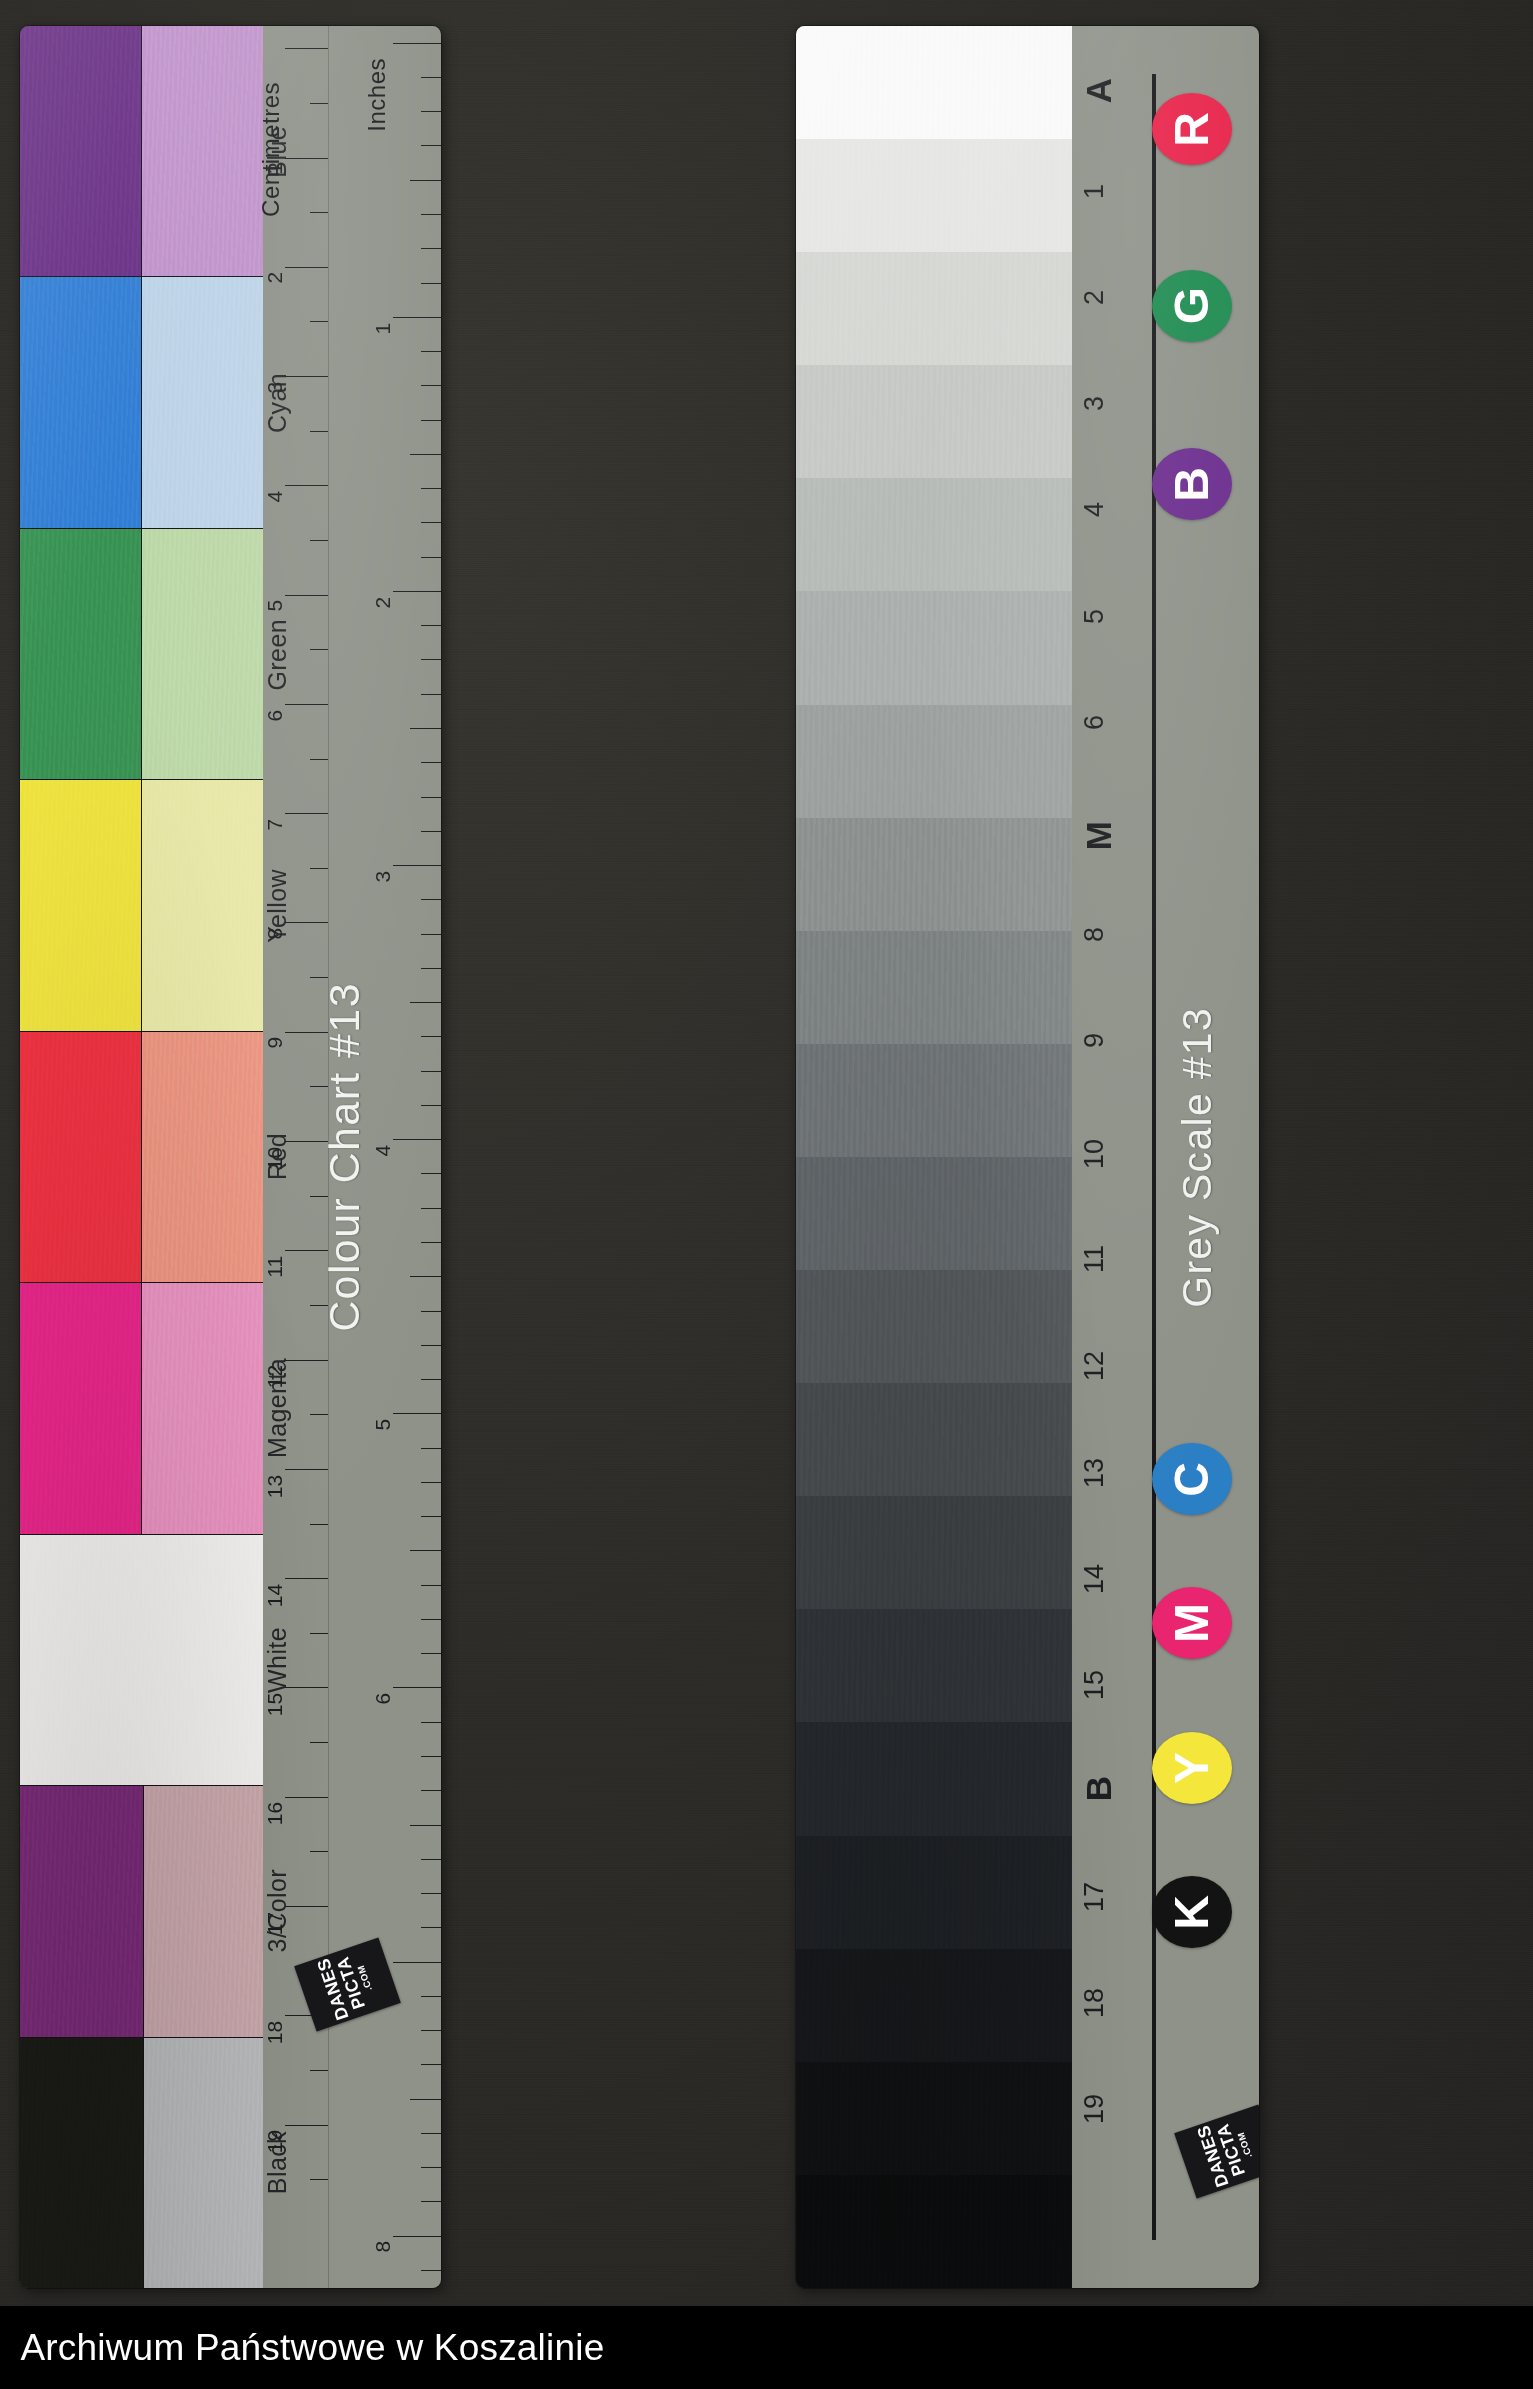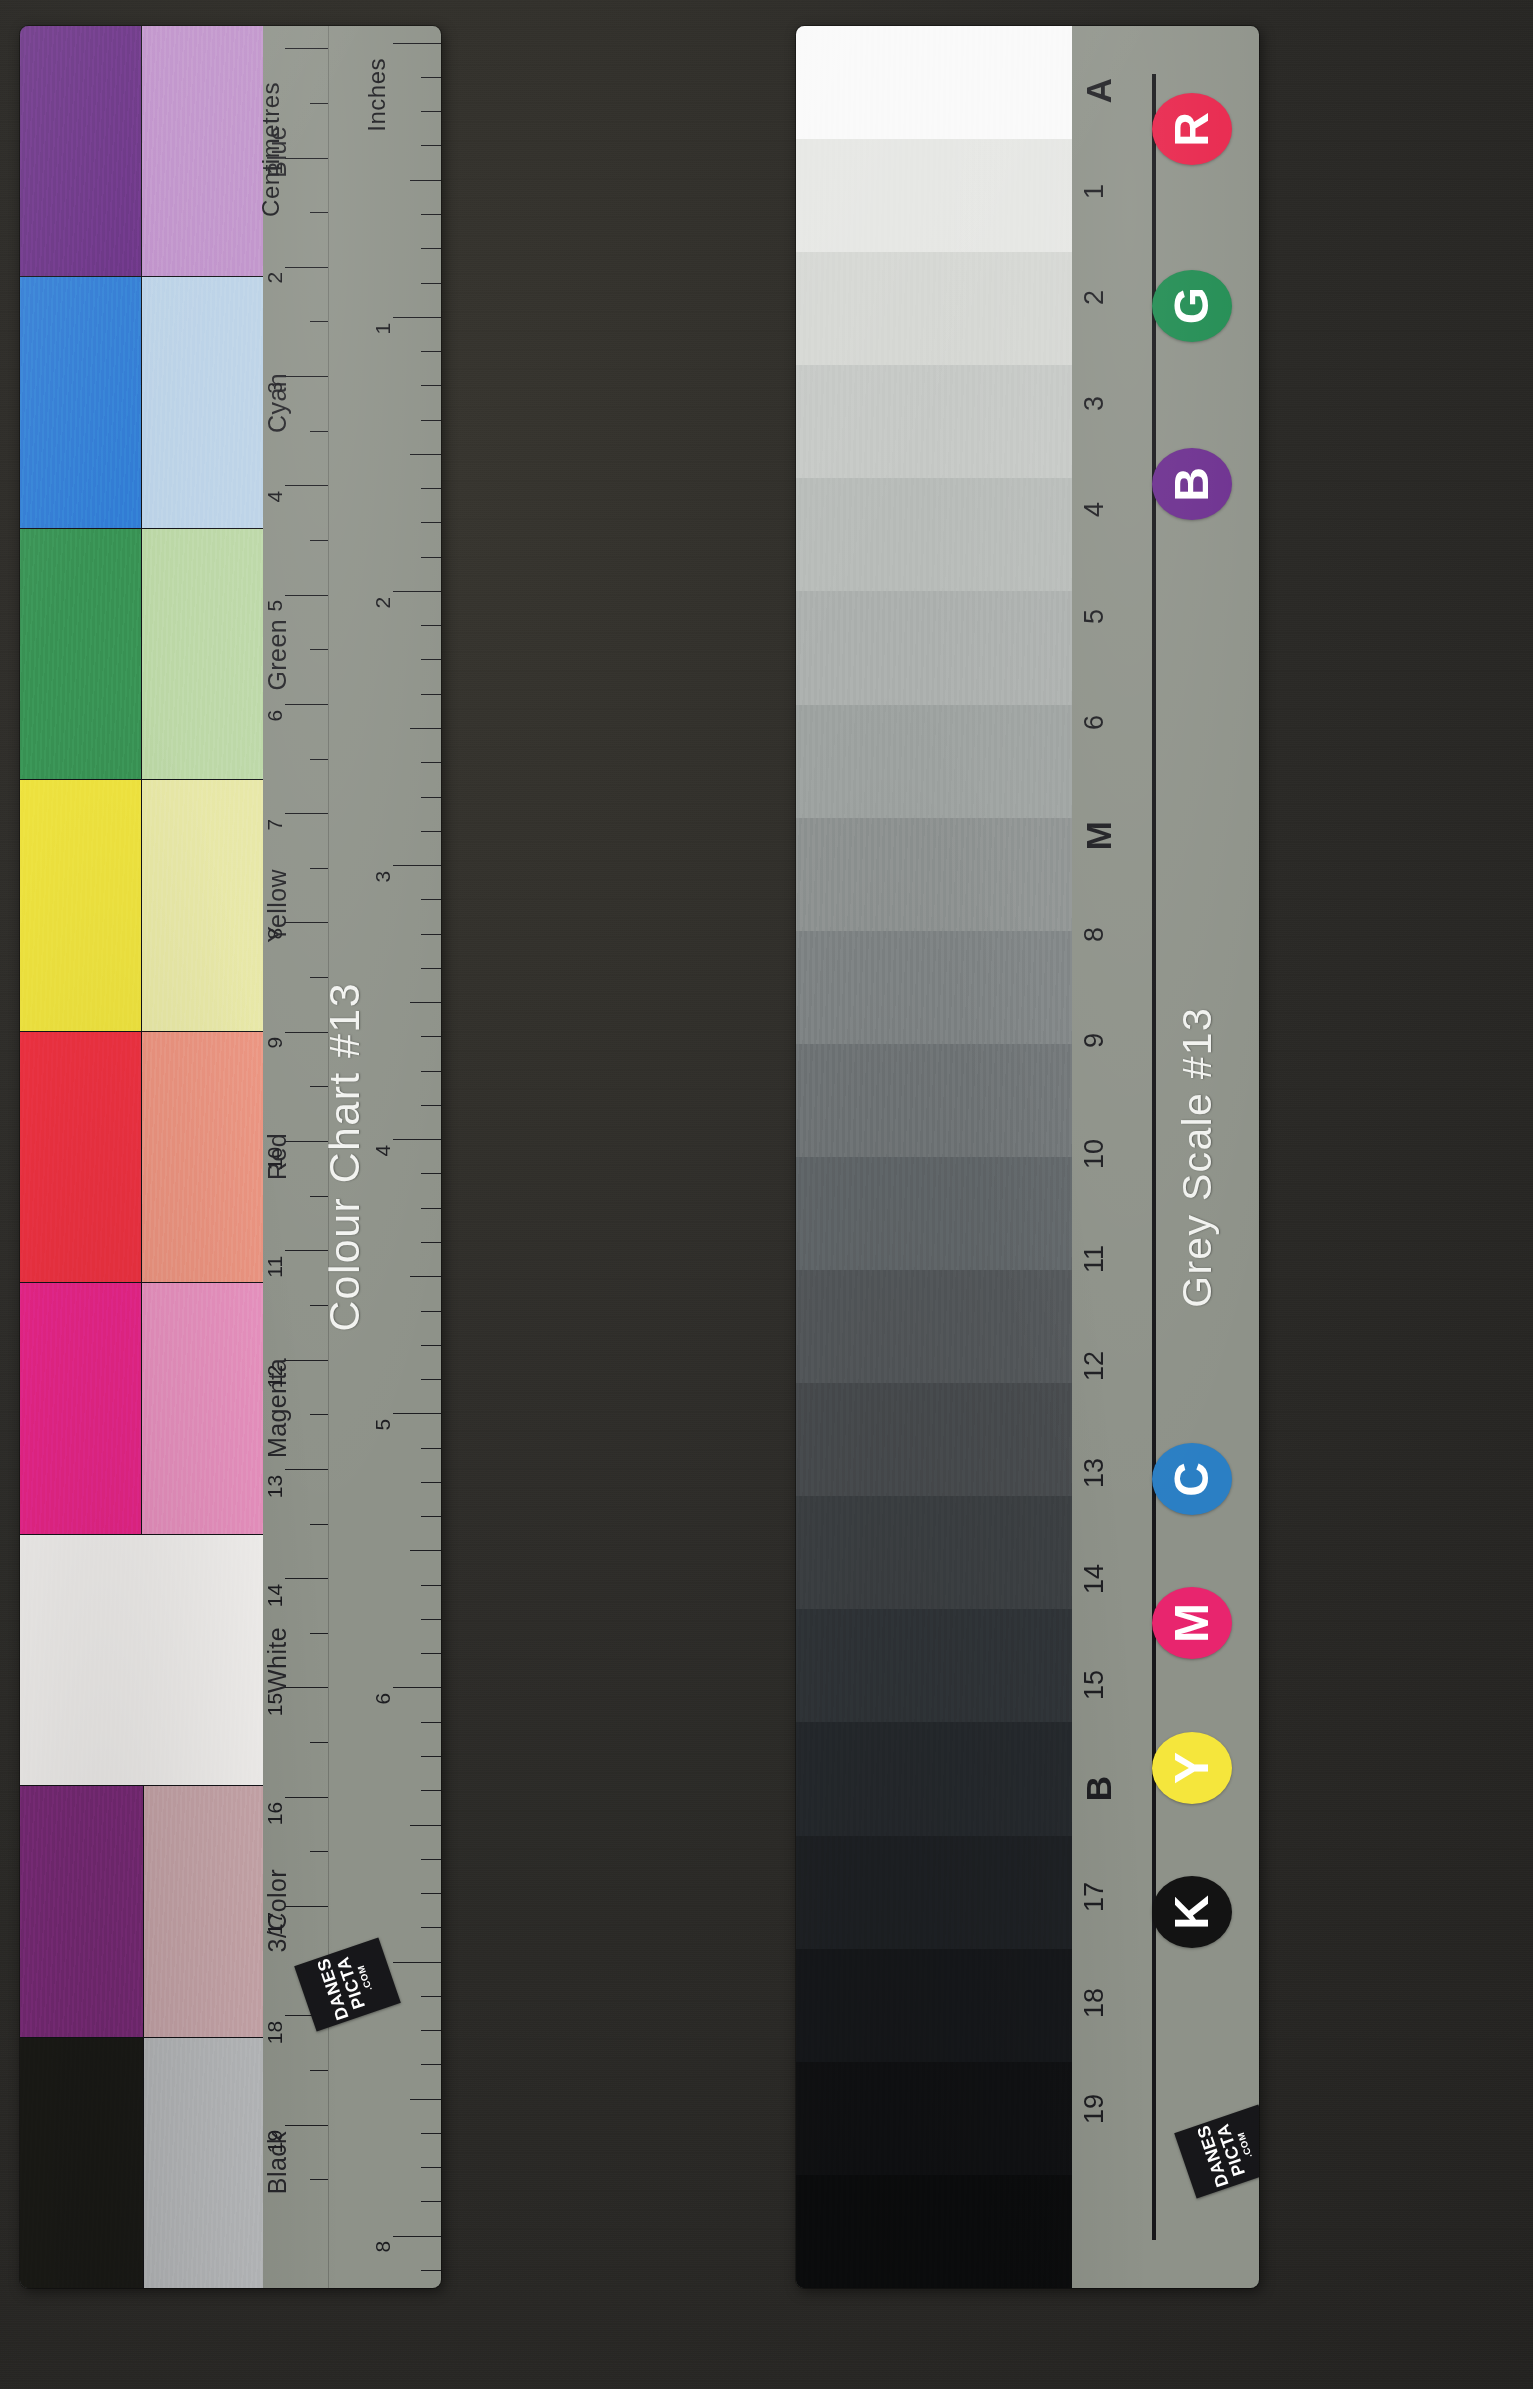--- a/index.html
+++ b/index.html
@@ -495,14 +495,17 @@
 
     <div class="dp-logo" style="left:387px; top:2091px;">
       <div class="inner">
         <div class="l1">DANES</div>
         <div class="l2">PICTA</div>
         <div class="l3">.COM</div>
       </div>
     </div>
   </div>
 
+  <div id="caption">
+    <span>Archiwum Państwowe w Koszalinie</span>
+  </div>
 </div>
 
 
 </body></html>

